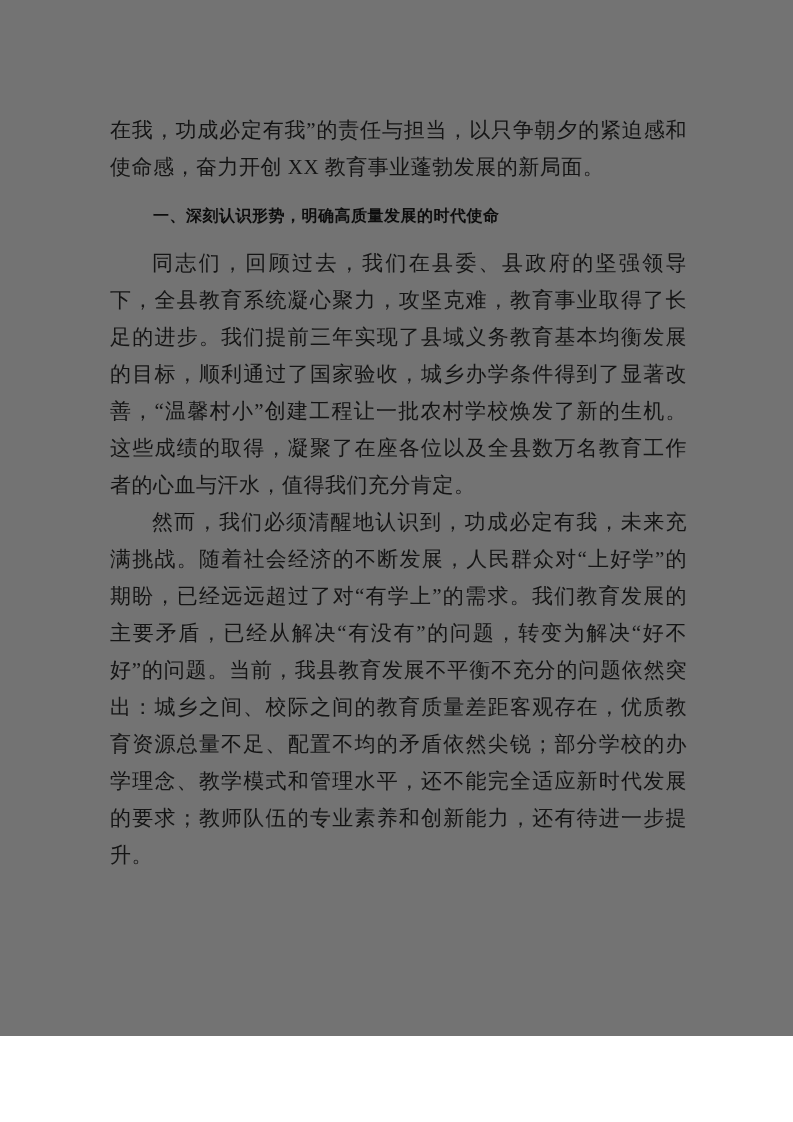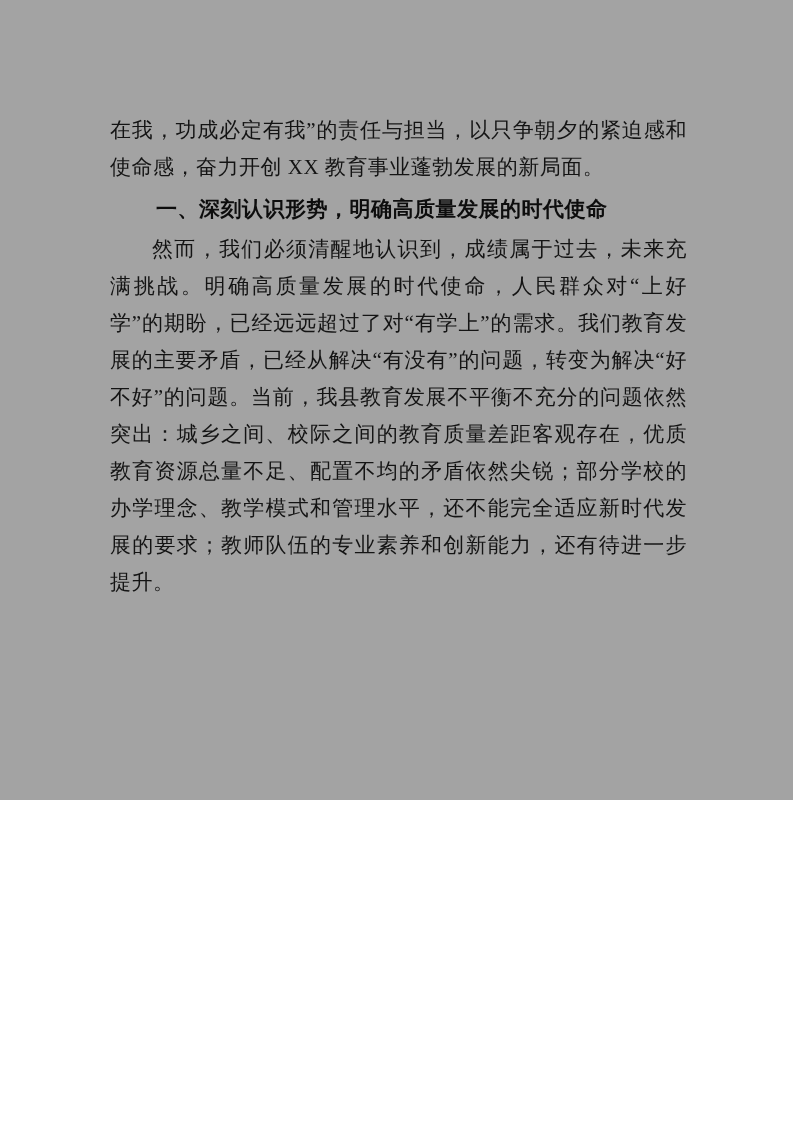--- a/index.html
+++ b/index.html
@@ -3,43 +3,43 @@
 <meta charset="utf-8">
 <style>
   html, body {
     margin: 0;
     padding: 0;
     background: #ffffff;
   }
   .page {
     position: relative;
     width: 793px;
-    height: 800px;
+    height: 1036px;
     box-sizing: border-box;
-    background: #a3a3a3;
+    background: #737373;
     padding: 112px 106px 0 110px;
     font-family: "Liberation Serif", "DejaVu Serif", serif;
     font-size: 21px;
     line-height: 37px;
     color: #141414;
     overflow: hidden;
   }
   .body-text p {
     margin: 0;
     text-align: justify;
     text-indent: 2em;
     letter-spacing: 0.5px;
     word-break: break-all;
   }
   .body-text p.continuation {
     text-indent: 0;
   }
   .section-heading {
-    margin: 4px;
-    font-size: 21px;
+    margin: 11px;
+    font-size: 16px;
     line-height: 37px;
     font-weight: bold;
     text-indent: 2em;
     letter-spacing: 0.5px;
     color: #0d0d0d;
     font-family: "Liberation Sans", "DejaVu Sans", sans-serif;
     text-align: justify;
   }
   .page-footer {
     position: absolute;
@@ -53,16 +53,17 @@
     font-family: "Liberation Serif", "DejaVu Serif", serif;
   }
 </style>
 </head>
 <body>
 
 <div class="page">
   <div class="body-text">
     <p class="continuation">在我，功成必定有我”的责任与担当，以只争朝夕的紧迫感和使命感，奋力开创 XX 教育事业蓬勃发展的新局面。</p>
     <h2 class="section-heading">一、深刻认识形势，明确高质量发展的时代使命</h2>
-    <p>然而，我们必须清醒地认识到，成绩属于过去，未来充满挑战。明确高质量发展的时代使命，人民群众对“上好学”的期盼，已经远远超过了对“有学上”的需求。我们教育发展的主要矛盾，已经从解决“有没有”的问题，转变为解决“好不好”的问题。当前，我县教育发展不平衡不充分的问题依然突出：城乡之间、校际之间的教育质量差距客观存在，优质教育资源总量不足、配置不均的矛盾依然尖锐；部分学校的办学理念、教学模式和管理水平，还不能完全适应新时代发展的要求；教师队伍的专业素养和创新能力，还有待进一步提升。</p>
+    <p>同志们，回顾过去，我们在县委、县政府的坚强领导下，全县教育系统凝心聚力，攻坚克难，教育事业取得了长足的进步。我们提前三年实现了县域义务教育基本均衡发展的目标，顺利通过了国家验收，城乡办学条件得到了显著改善，“温馨村小”创建工程让一批农村学校焕发了新的生机。这些成绩的取得，凝聚了在座各位以及全县数万名教育工作者的心血与汗水，值得我们充分肯定。</p>
+    <p>然而，我们必须清醒地认识到，功成必定有我，未来充满挑战。随着社会经济的不断发展，人民群众对“上好学”的期盼，已经远远超过了对“有学上”的需求。我们教育发展的主要矛盾，已经从解决“有没有”的问题，转变为解决“好不好”的问题。当前，我县教育发展不平衡不充分的问题依然突出：城乡之间、校际之间的教育质量差距客观存在，优质教育资源总量不足、配置不均的矛盾依然尖锐；部分学校的办学理念、教学模式和管理水平，还不能完全适应新时代发展的要求；教师队伍的专业素养和创新能力，还有待进一步提升。</p>
   </div>
   <div class="page-footer">— 2 —</div>
 </div>
 
 </body></html>

